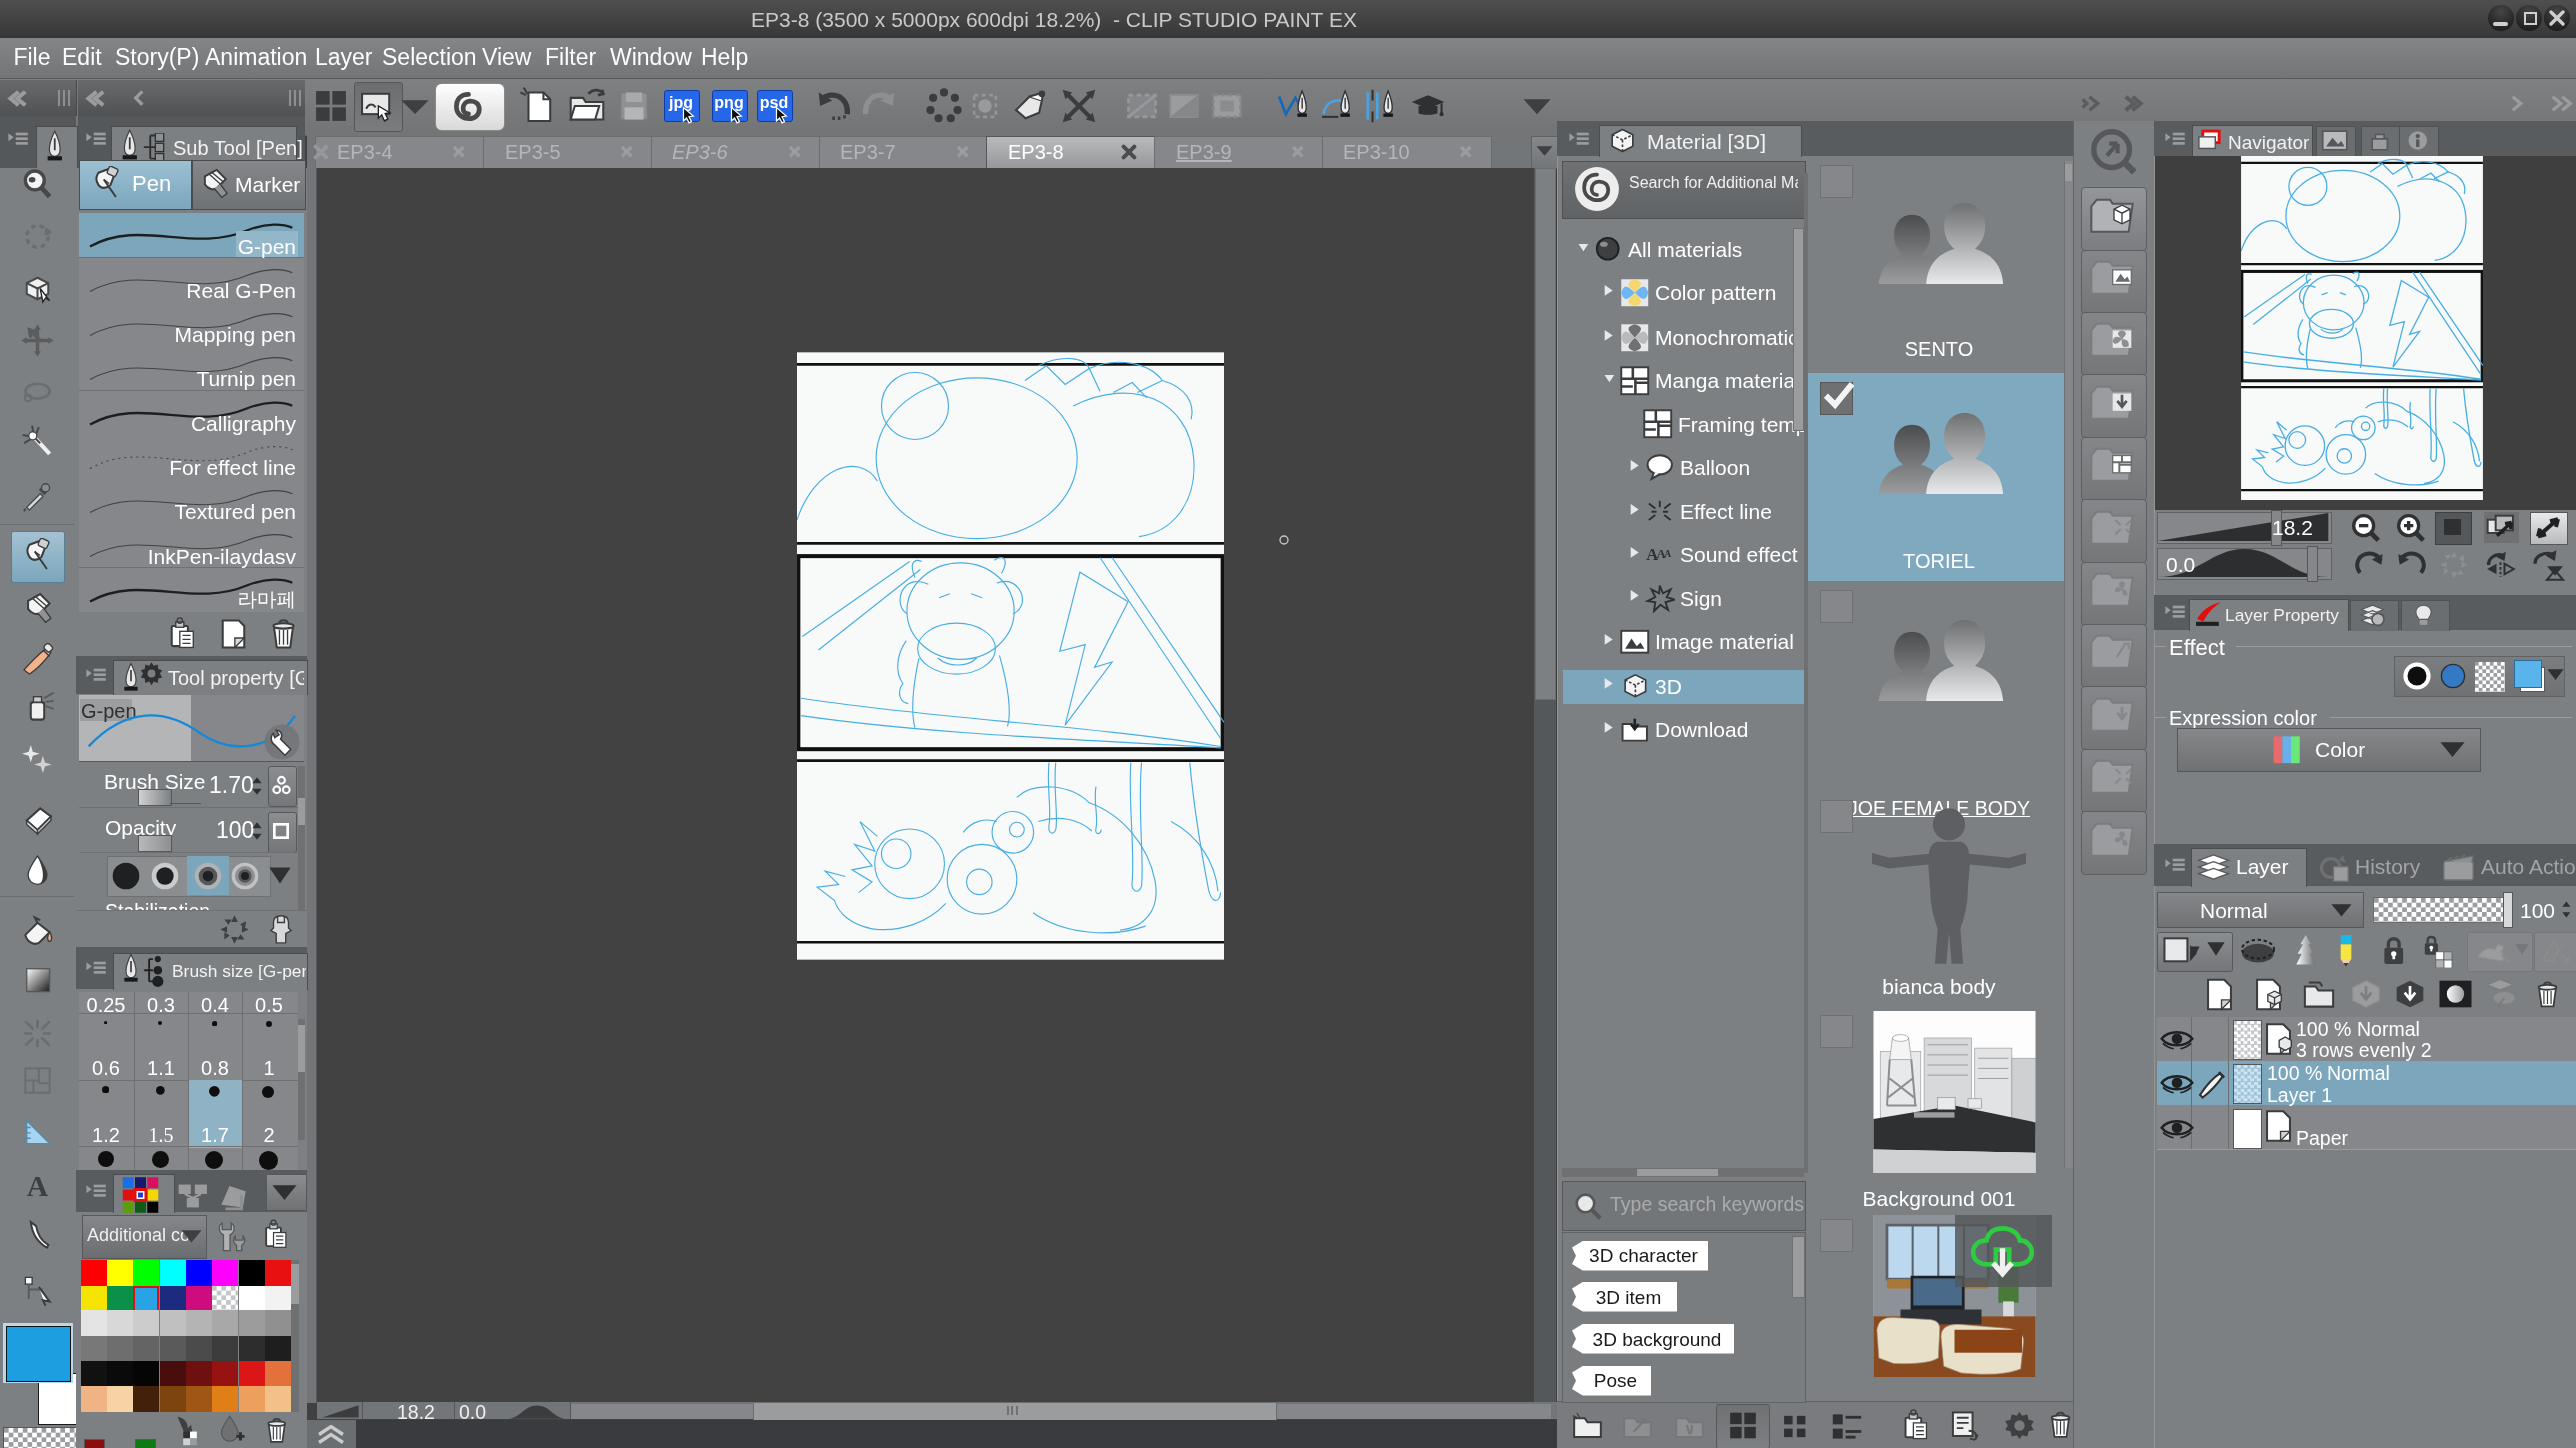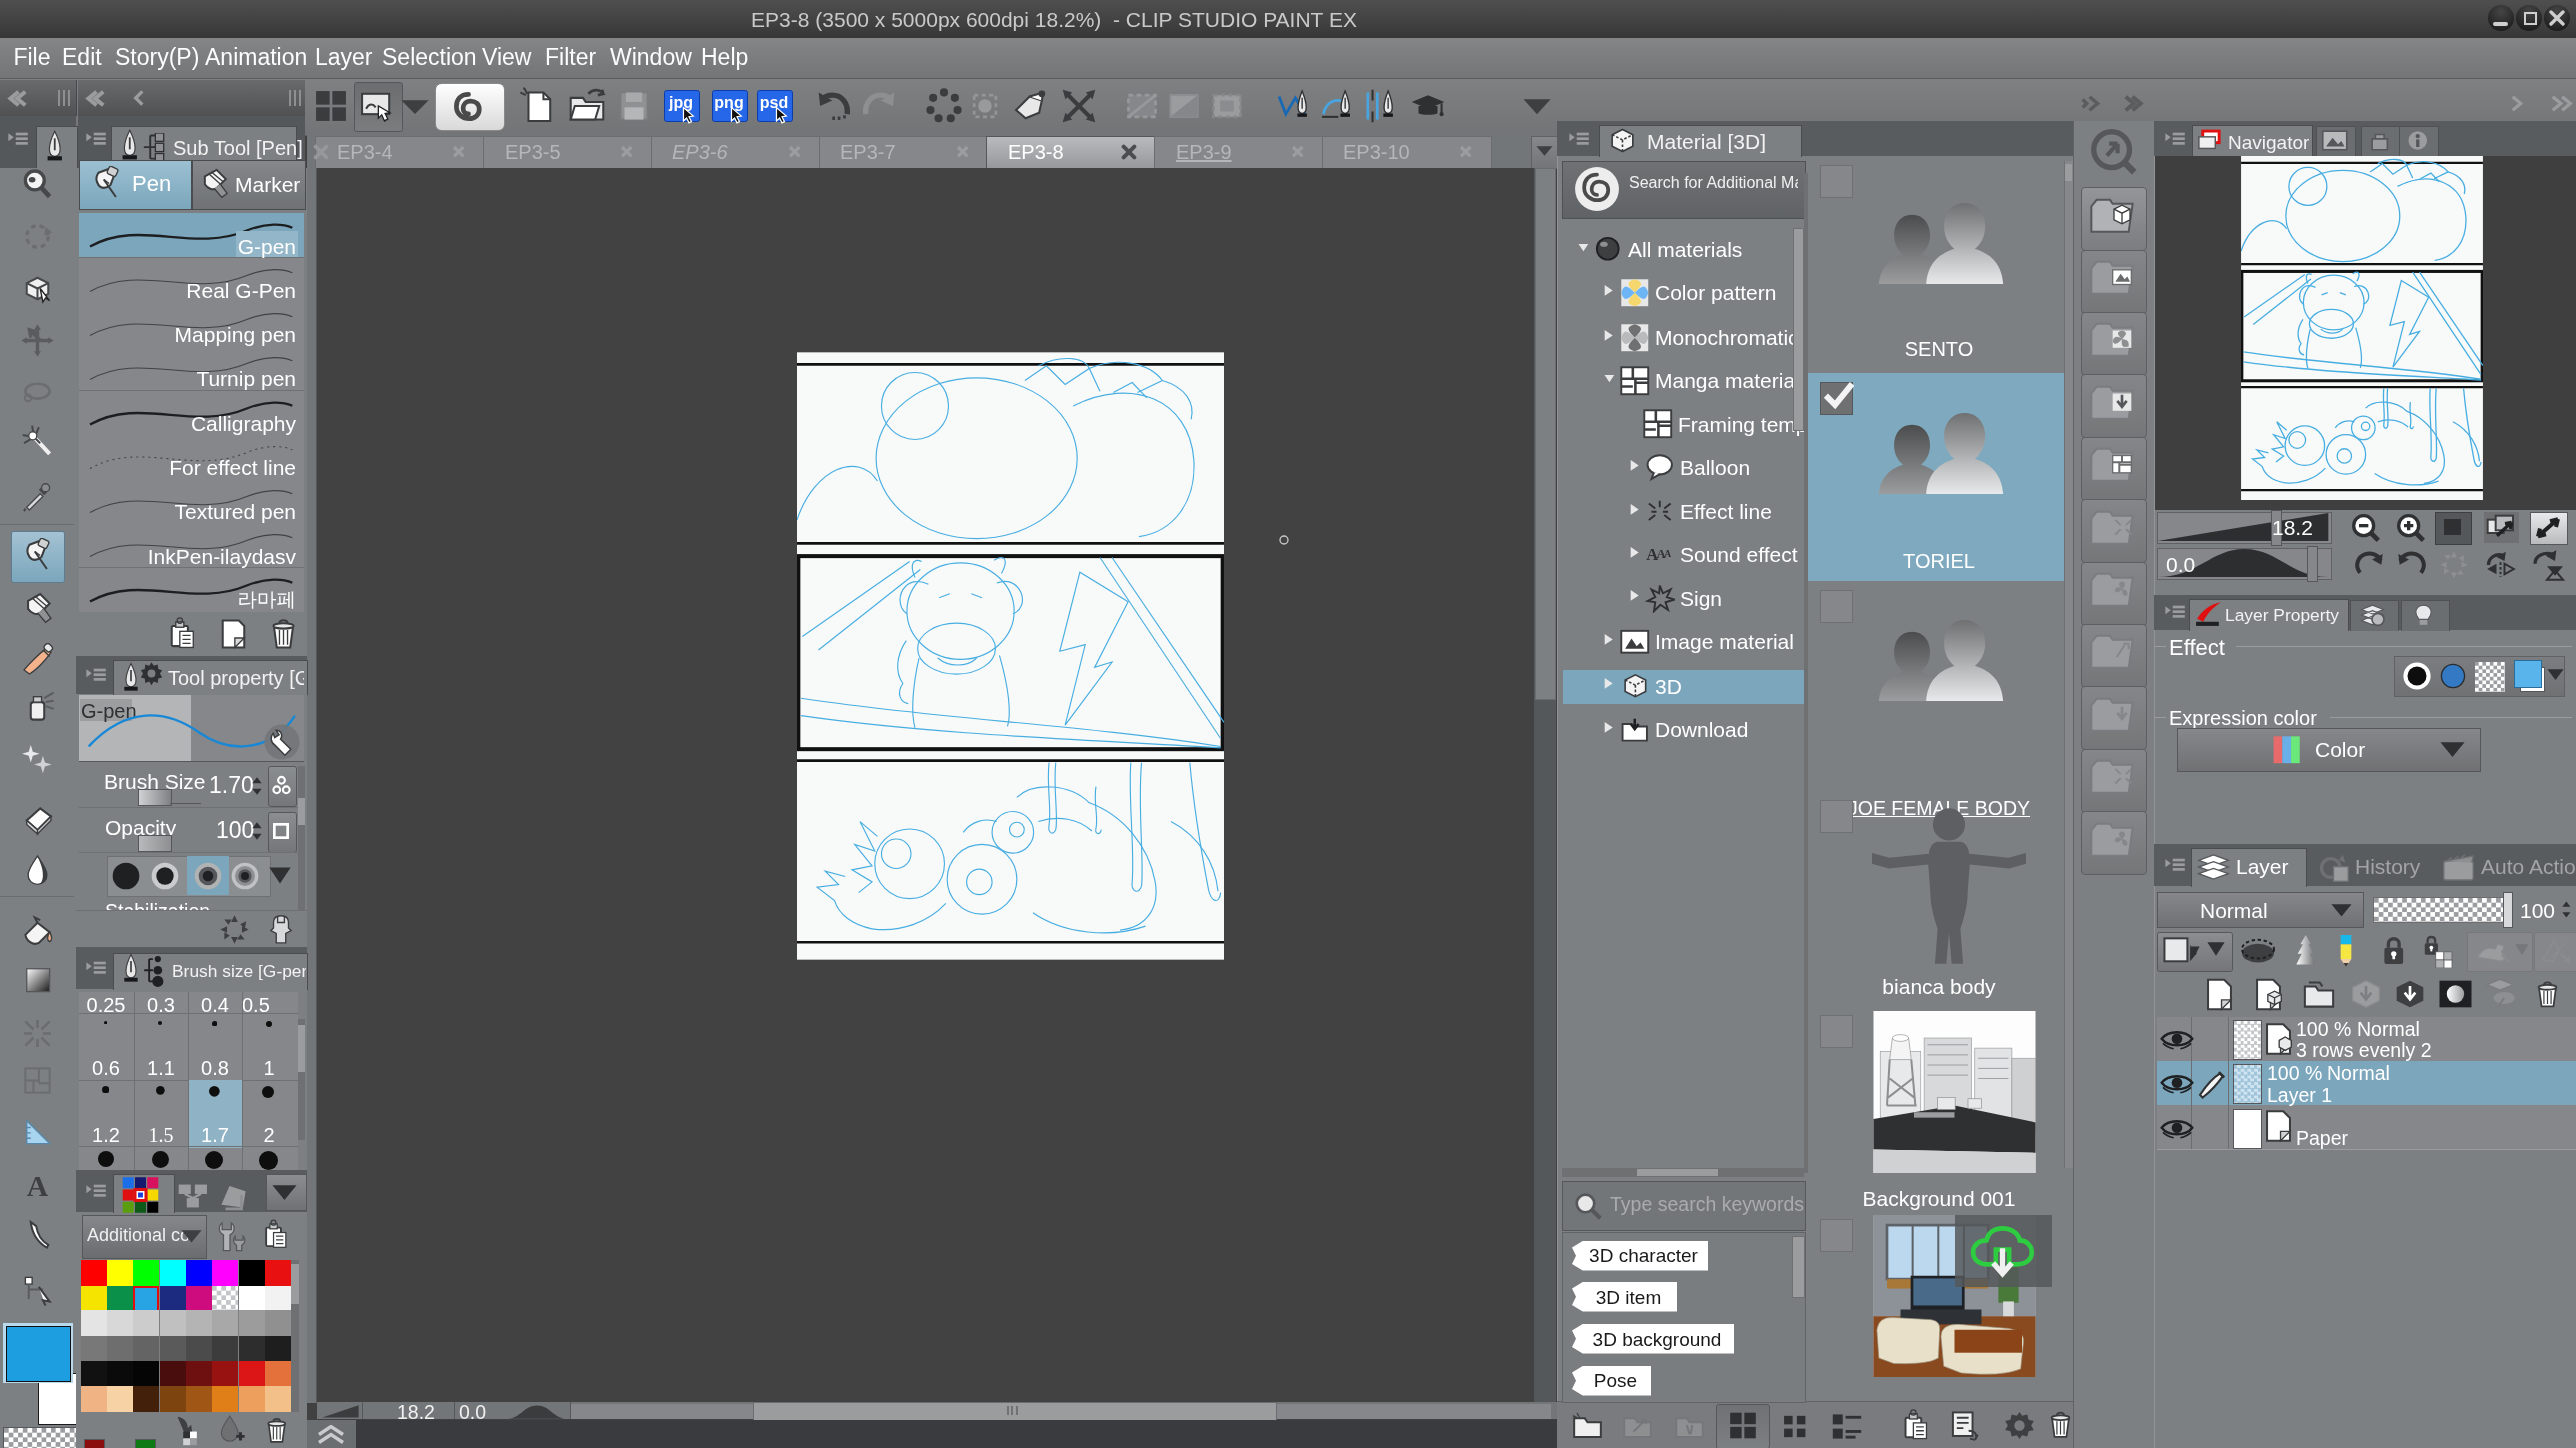--- a/index.html
+++ b/index.html
@@ -652,21 +652,21 @@
     <path d="M2 23 H10 M10 5 V41 M10 5 H16 M10 23 H16 M10 41 H16" stroke="#1e2022" stroke-width="3" fill="none"></path>
     <circle cx="24" cy="5" r="5" fill="#1e2022"></circle>
     <circle cx="24" cy="23" r="7" fill="#1e2022"></circle>
     <circle cx="24" cy="41" r="9" fill="#1e2022"></circle>
   </svg>
 <div class="tx" style="left:172px;top:961px;width:134px;overflow:hidden;font-size:17.4px;color:#f2f2f2;">Brush size [G-pen]</div>
 <div class="abs" style="left:79px;top:992px;width:219px;height:178px;background:#85878a;"></div>
 <div class="tx" style="left:79px;top:993px;width:54px;text-align:center;font-size:20px;color:#fff;">0.25</div>
 <div class="tx" style="left:134px;top:993px;width:54px;text-align:center;font-size:20px;color:#fff;">0.3</div>
 <div class="tx" style="left:188px;top:993px;width:54px;text-align:center;font-size:20px;color:#fff;">0.4</div>
-<div class="tx" style="left:242px;top:993px;width:54px;font-size:20px;color:#fff;">0.5</div>
+<div class="tx" style="left:242px;top:993px;width:54px;text-align:center;font-size:20px;color:#fff;">0.5</div>
 <div class="abs" style="left:79px;top:1013px;width:219px;height:1.3px;background:#6e7072;"></div>
 <svg class="abs" style="left:104px;top:1021px;" width="3.4" height="3.4" viewBox="0 0 5.0 5.0">
     <circle cx="2.5" cy="2.5" r="2.5" fill="#0e0e0e"></circle>
   </svg>
 <div class="tx" style="left:79px;top:1056px;width:54px;text-align:center;font-size:20px;color:#fff;">0.6</div>
 <svg class="abs" style="left:158px;top:1021px;" width="4" height="4" viewBox="0 0 6.5 6.5">
     <circle cx="3.25" cy="3.25" r="3.25" fill="#0e0e0e"></circle>
   </svg>
 <div class="tx" style="left:134px;top:1056px;width:54px;text-align:center;font-size:20px;color:#fff;">1.1</div>
 <svg class="abs" style="left:212px;top:1021px;" width="5.4" height="5.4" viewBox="0 0 8.0 8.0">

